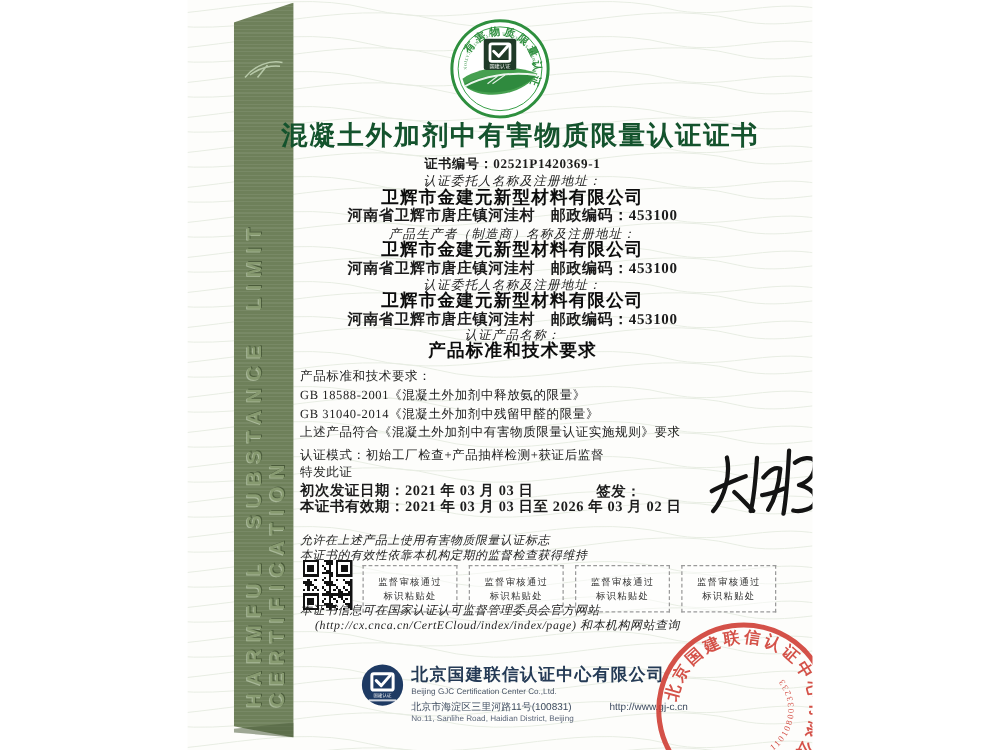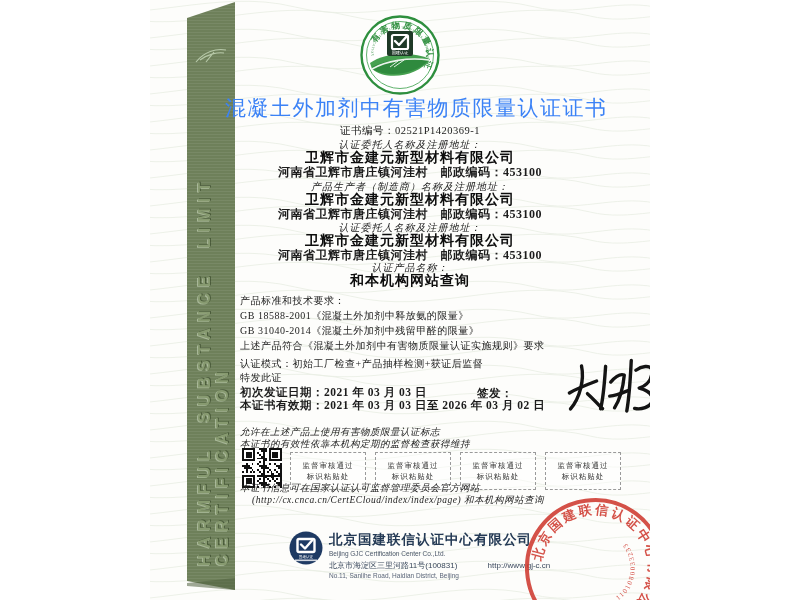--- a/index.html
+++ b/index.html
@@ -15,22 +15,22 @@
         background:#51613f;clip-path:polygon(0 5px,100% 0,100% 60%,0 40%);opacity:.55;}
   .band-text{position:absolute;left:46px;top:566px;width:540px;transform:rotate(-90deg);transform-origin:left top;
         font-family:"Liberation Sans","DejaVu Sans",sans-serif;font-weight:bold;font-size:16px;
         letter-spacing:6px;word-spacing:12px;color:#879a70;
         text-shadow:0.7px 0.7px 0 rgba(32,46,20,.45),-0.7px -0.7px 0 rgba(214,226,200,.55);}
   .band-doodle{position:absolute;left:42px;top:40px;}
   
   .main{position:absolute;left:75px;top:0;right:55px;height:600px;}
   .ln{position:absolute;left:0;right:0;text-align:center;white-space:nowrap;}
   .ln.l{text-align:left;left:15px;right:4px;}
-  .t-title{font-size:21px;font-weight:normal;letter-spacing:1.5px;color:#3b82f6;}
-  .t-certno{font-size:10.5px;letter-spacing:.5px;}
+  .t-title{font-size:21px;font-weight:bold;letter-spacing:1.5px;color:#14532d;}
+  .t-certno{font-size:10.5px;letter-spacing:.5px;font-weight:bold;}
   .t-label{font-size:10px;color:#222;letter-spacing:1px;font-style:italic;}
   .t-name{font-size:14px;font-weight:bold;letter-spacing:1px;color:#0d0d0d;}
   .t-addr{font-size:12px;font-weight:bold;letter-spacing:.5px;}
   .t-body{font-size:10px;letter-spacing:.5px;}
   .t-small{font-size:9.5px;font-style:italic;letter-spacing:.5px;color:#222;}
   .t-date{font-size:11.5px;font-weight:bold;letter-spacing:.5px;}
   .gbline{font-family:"Liberation Serif","DejaVu Serif",serif;}
   
   .audit-row{position:absolute;left:65px;top:452px;display:flex;gap:9px;}
   .audit-box{width:74px;height:36px;border:1px dashed #9a9a9a;display:flex;flex-direction:column;
@@ -152,21 +152,21 @@
 
       <div class="ln t-label" style="top:180px">产品生产者（制造商）名称及注册地址：</div>
       <div class="ln t-name" style="top:191px">卫辉市金建元新型材料有限公司</div>
       <div class="ln t-addr" style="top:206px">河南省卫辉市唐庄镇河洼村　邮政编码：453100</div>
 
       <div class="ln t-label" style="top:221px">认证委托人名称及注册地址：</div>
       <div class="ln t-name" style="top:232px">卫辉市金建元新型材料有限公司</div>
       <div class="ln t-addr" style="top:247px">河南省卫辉市唐庄镇河洼村　邮政编码：453100</div>
 
       <div class="ln t-label" style="top:261px">认证产品名称：</div>
-      <div class="ln t-name" style="top:272px">和本机构网站查询</div>
+      <div class="ln t-name" style="top:272px">产品标准和技术要求</div>
 
       <div class="ln l t-body" style="top:294px">产品标准和技术要求：</div>
       <div class="ln l t-body gbline" style="top:309px">GB 18588-2001《混凝土外加剂中释放氨的限量》</div>
       <div class="ln l t-body gbline" style="top:324px">GB 31040-2014《混凝土外加剂中残留甲醛的限量》</div>
       <div class="ln l t-body" style="top:339px">上述产品符合《混凝土外加剂中有害物质限量认证实施规则》要求</div>
 
       <div class="ln l t-body" style="top:357px">认证模式：初始工厂检查+产品抽样检测+获证后监督</div>
       <div class="ln l t-body" style="top:371px;font-weight:normal">特发此证</div>
 
       <div class="ln l t-date" style="top:385px">初次发证日期：2021 年 03 月 03 日</div>

